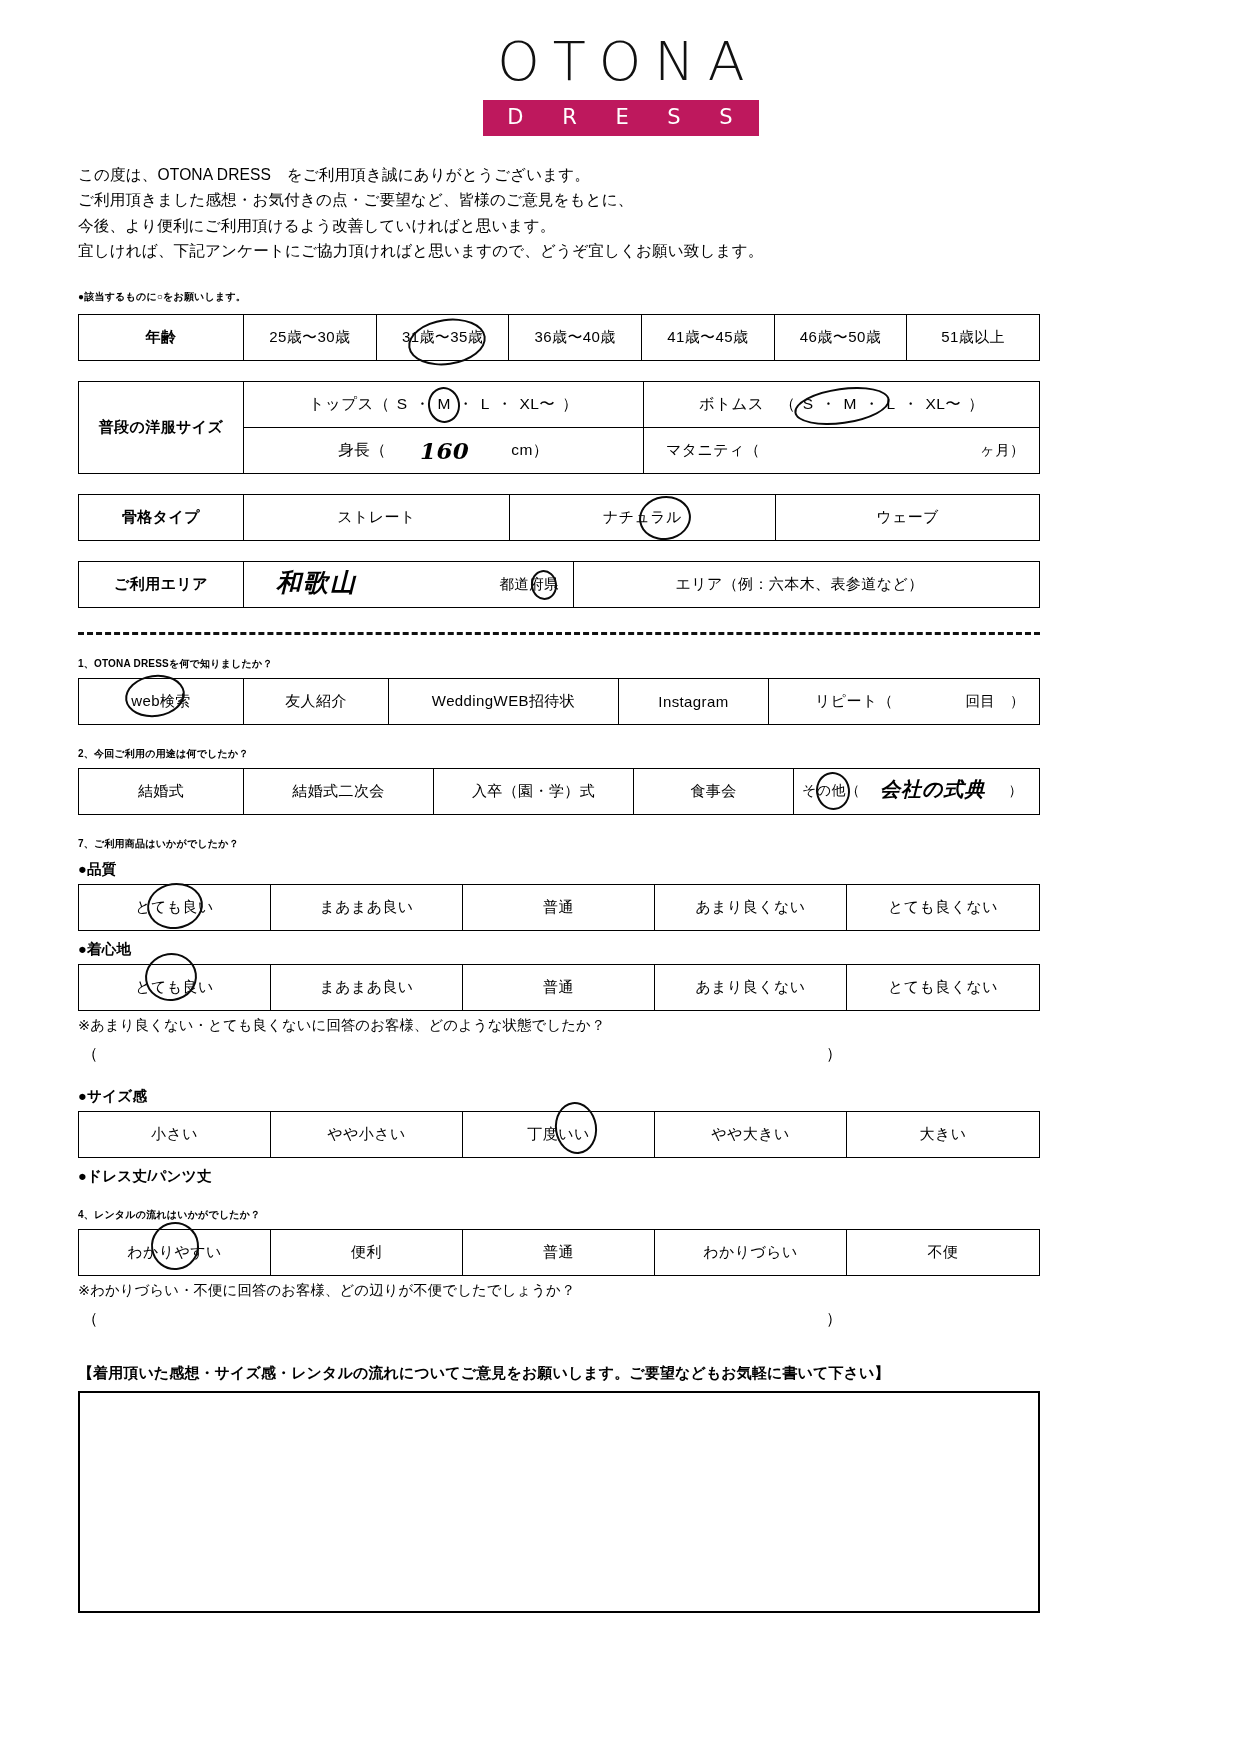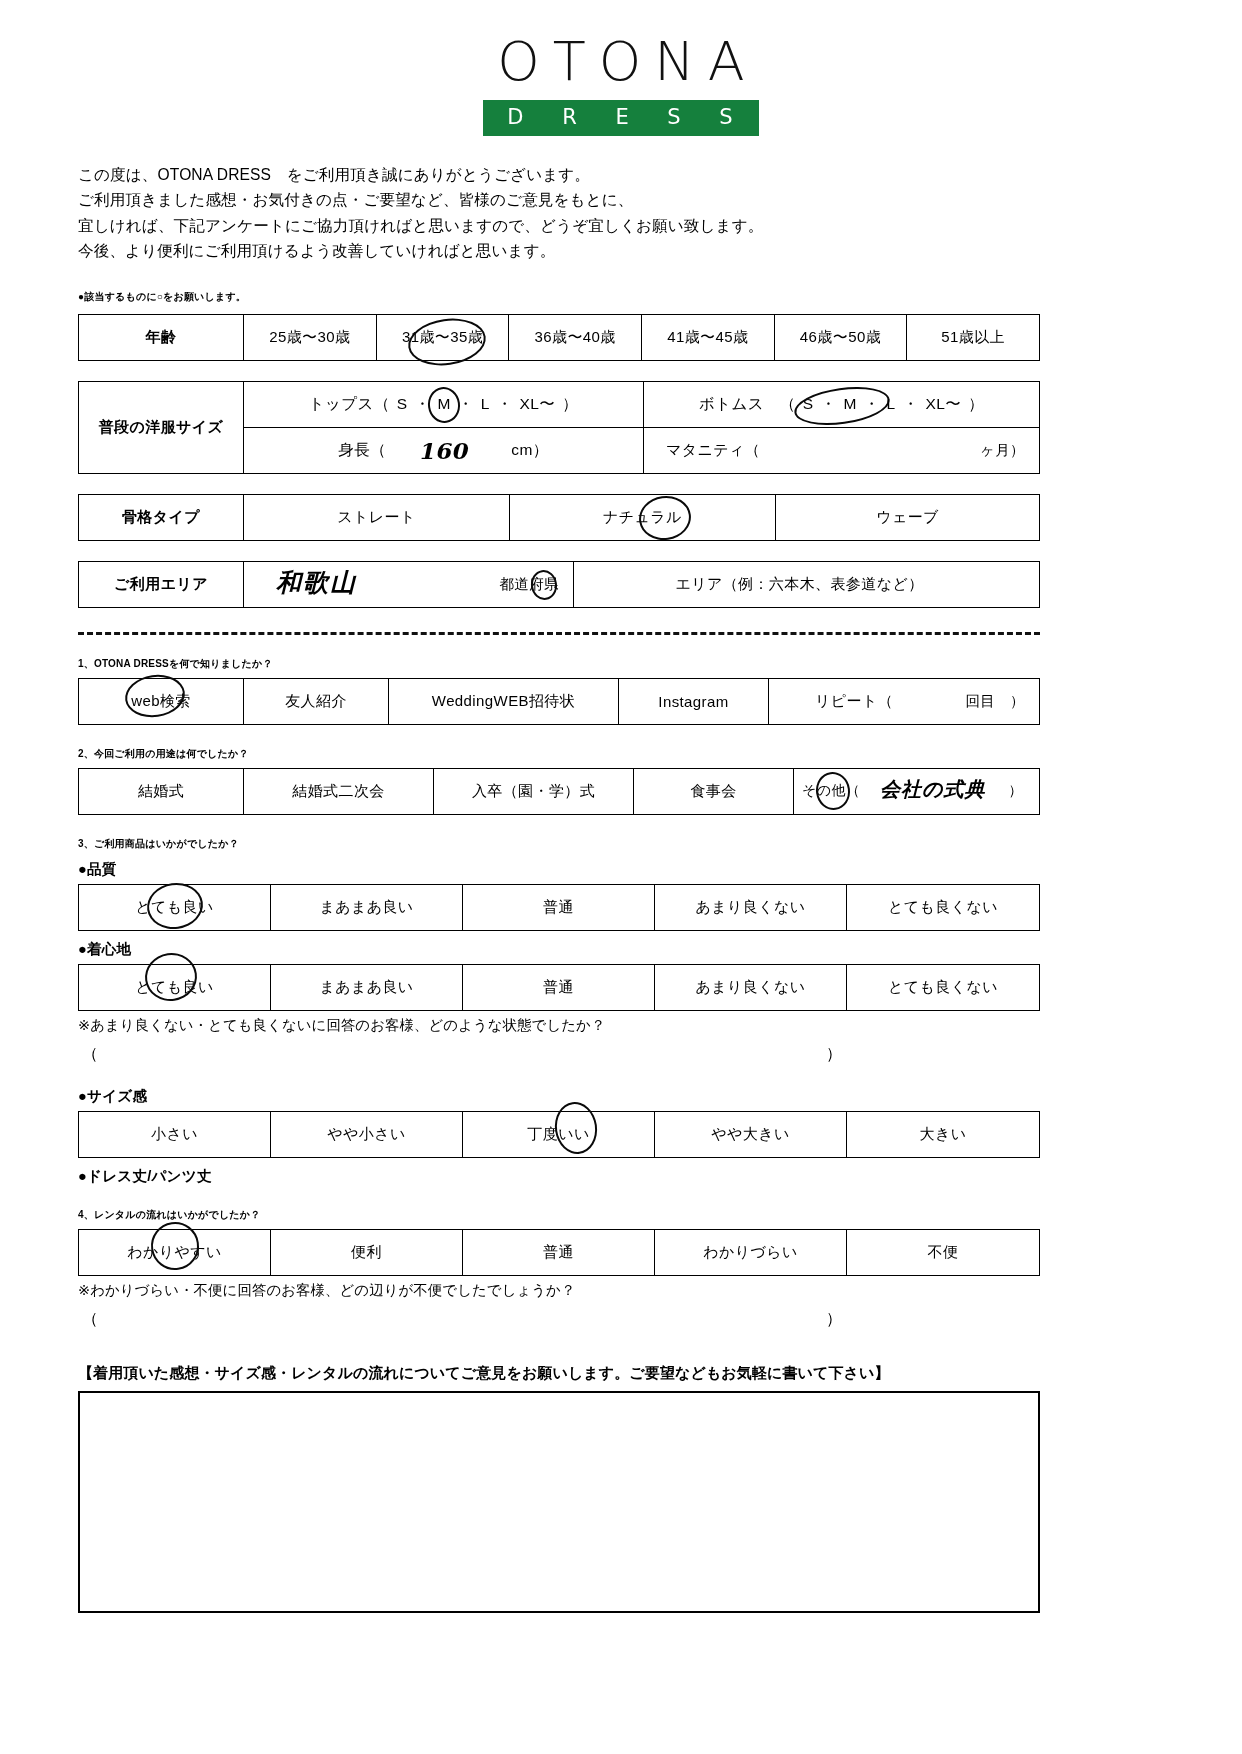--- a/index.html
+++ b/index.html
@@ -30,21 +30,21 @@
     font-size: 54px;
     letter-spacing: 13px;
     font-weight: 300;
     line-height: 1.05;
     padding-left: 13px;
     display: inline-block;
     color: #111;
   }
   .logo-dress {
     display: inline-block;
-    background: #15803d;
+    background: #be185d;
     color: #ffffff;
     font-family: "DejaVu Sans", sans-serif;
     font-size: 21px;
     letter-spacing: 16px;
     padding: 7px 10px 8px 24px;
     margin-top: 9px;
     line-height: 1;
     min-width: 243px;
     text-align: center;
   }
@@ -186,22 +186,22 @@
 
   <div class="logo-wrap">
     <div class="logo-otona">OTONA</div>
     <div style="width:100%"></div>
     <div class="logo-dress">D R E S S</div>
   </div>
 
   <div class="intro">
     <p>この度は、OTONA DRESS　をご利用頂き誠にありがとうございます。</p>
     <p>ご利用頂きました感想・お気付きの点・ご要望など、皆様のご意見をもとに、</p>
+    <p>今後、より便利にご利用頂けるよう改善していければと思います。</p>
     <p>宜しければ、下記アンケートにご協力頂ければと思いますので、どうぞ宜しくお願い致します。</p>
-    <p>今後、より便利にご利用頂けるよう改善していければと思います。</p>
   </div>
 
   <div class="section-lead">●該当するものに○をお願いします。</div>
 
   <table class="grid">
     <tbody>
         <tr>
       <td class="lbl" style="width:165px">年齢</td>
       <td><span class="cell-inner">25歳〜30歳</span></td>
       <td>
@@ -337,21 +337,21 @@
       <td>
         <span style="position:absolute;left:8px;top:50%;transform:translateY(-50%);font-size:14px;">その他（</span>
         <span class="hw-other" style="position:absolute;left:86px;top:50%;transform:translateY(-56%);">会社の式典</span>
         <span style="position:absolute;right:16px;top:50%;transform:translateY(-50%);font-size:14px;">）</span>
         <span class="circ" style="width:34px;height:38px;left:22px;top:3px;"></span>
       </td>
     </tr>
   </tbody>
     </table>
 
-  <div class="qhead">3、ご利用商品はいかがでしたか？</div>
+  <div class="qhead">7、ご利用商品はいかがでしたか？</div>
 
   <div class="subhead">●品質</div>
   <table class="grid">
     <tbody>
         <tr>
       <td style="width:192px">
         <span class="cell-inner">とても良い</span>
         <span class="circ" style="width:56px;height:46px;left:50%;margin-left:-28px;top:-2px;"></span>
       </td>
       <td style="width:192px"><span class="cell-inner">まあまあ良い</span></td>

